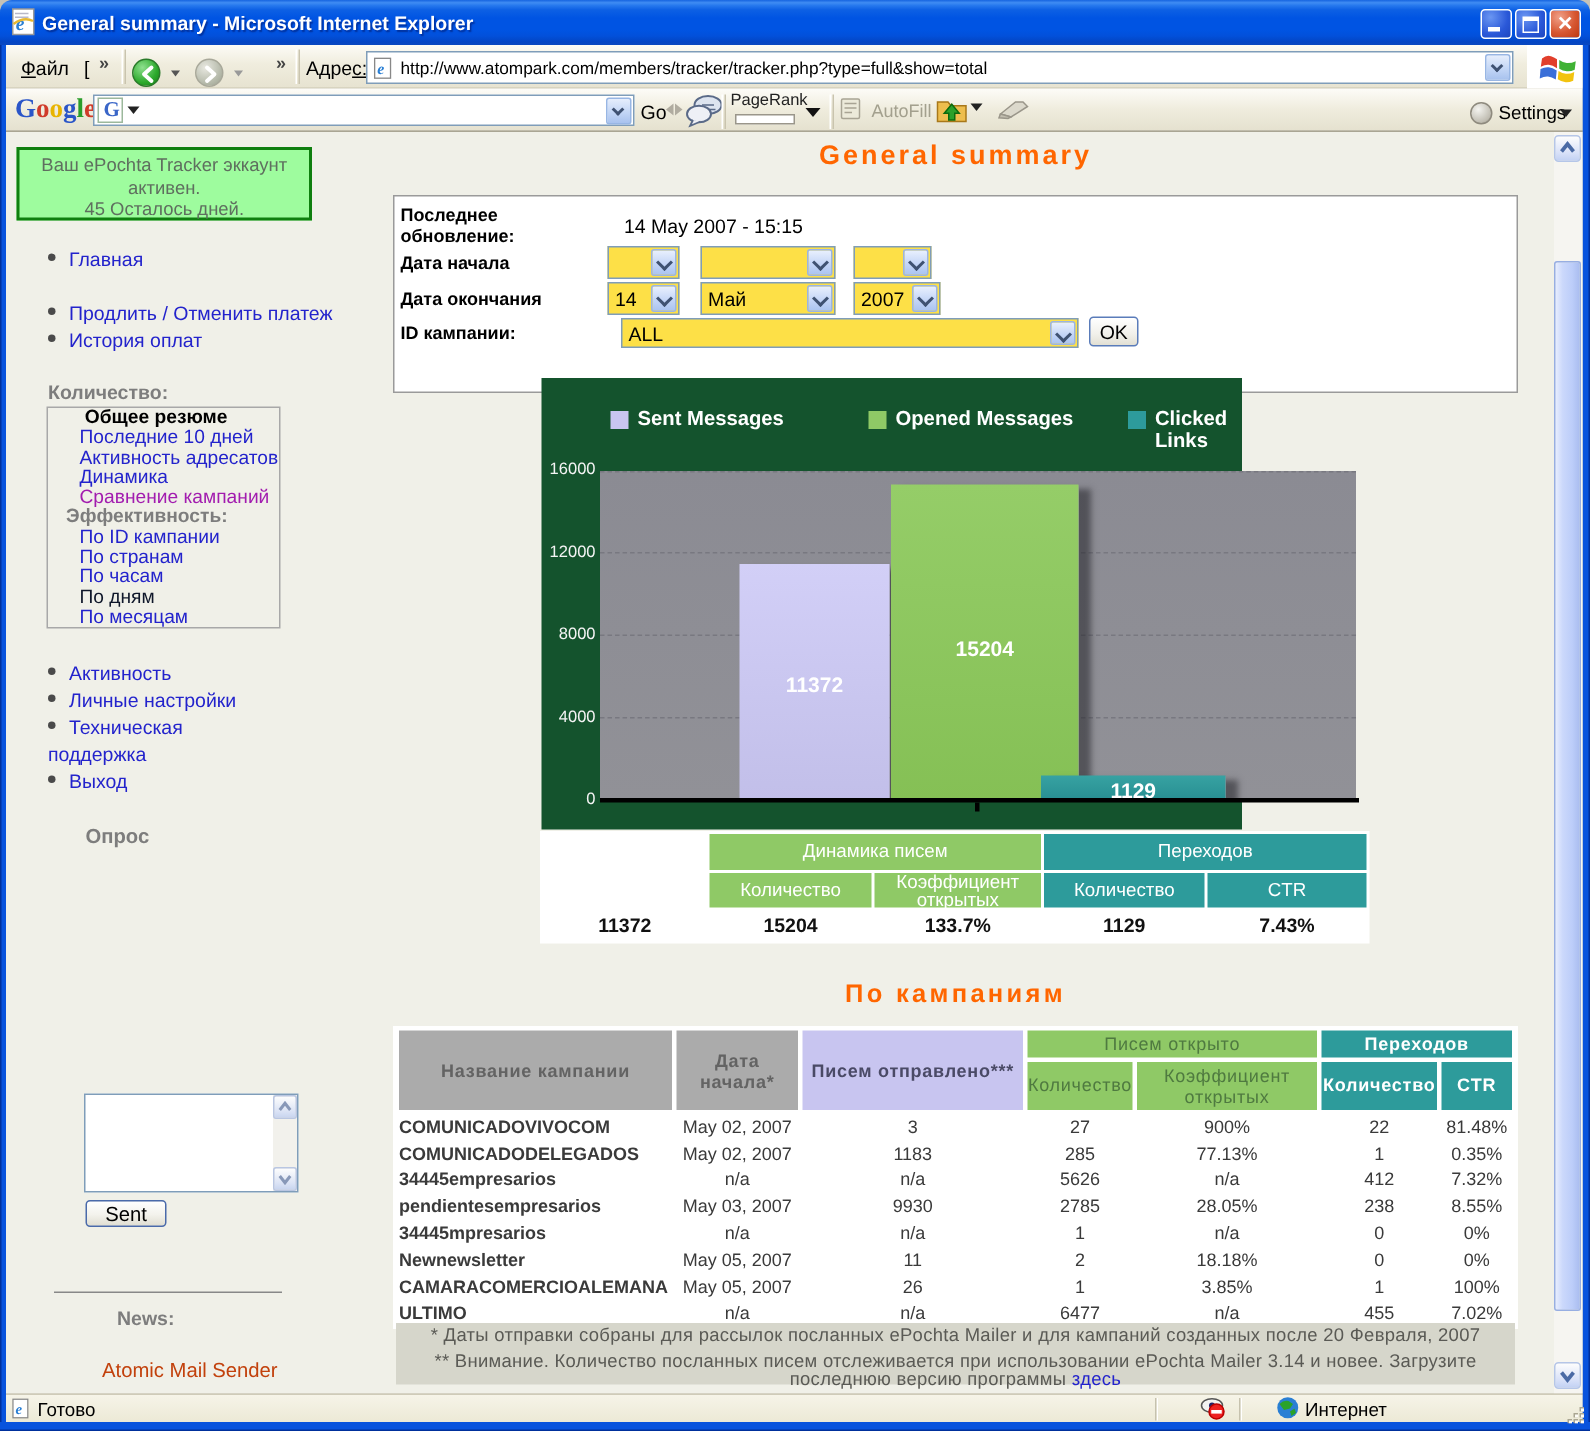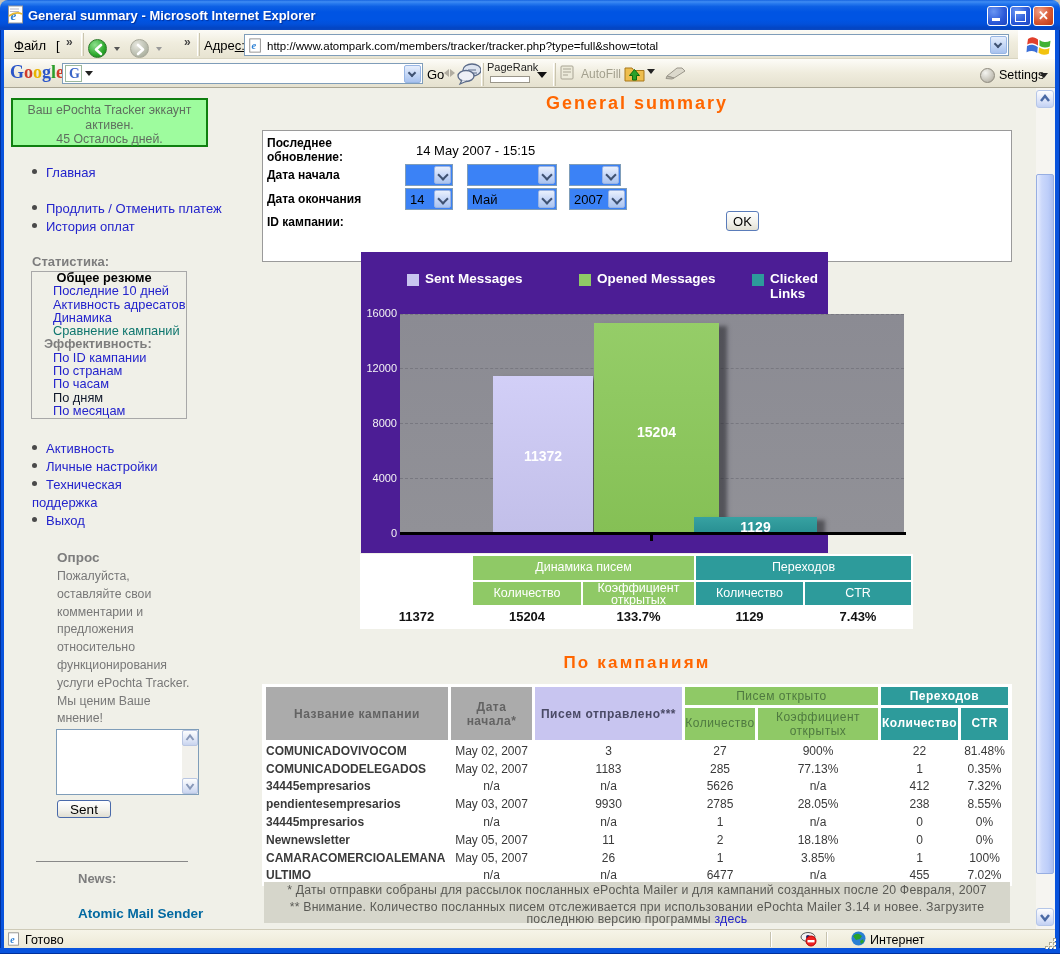--- a/index.html
+++ b/index.html
@@ -49,27 +49,27 @@
 
 #greenbox{position:absolute;left:7px;top:10px;width:197px;height:49px;background:#9efc9e;border:2px solid #0f7f0f;color:#5f6f5f;font-size:12.3px;text-align:center;padding-top:3px;line-height:14.5px}
 .blink{color:#2323cc;font-size:13px;position:absolute;white-space:nowrap}
 .bullet{position:absolute;width:5px;height:5px;border-radius:50%;background:#4a4a4a}
 .graybold{position:absolute;color:#7d7d7d;font-weight:bold;font-size:13px;white-space:nowrap}
 #statbox{position:absolute;left:27px;top:183px;width:156px;height:148px;border:1px solid #a8a8a8}
 
 .h1{position:absolute;left:258px;width:750px;text-align:center;color:#ff6600;font-weight:bold;font-size:18px;letter-spacing:2px}
 #formbox{position:absolute;left:258px;top:42px;width:750px;height:132px;background:#fff;border:1px solid #9a9a9a}
 .flabel{position:absolute;left:4px;font-weight:bold;font-size:12px;color:#000}
-.xpsel{position:absolute;background:#3b82f6;border:1px solid #7f9db9;font-size:13px}
+.xpsel{position:absolute;background:#fde047;border:1px solid #7f9db9;font-size:13px}
 .xpsel .seltxt{position:absolute;left:4px;top:3px;color:#000}
 .xpsel .selbtn{position:absolute;right:1px;top:1px;bottom:1px;width:17px;background:linear-gradient(180deg,#e9f0fd,#c5d6f7 55%,#abc4f0);border:1px solid #9ab4e4;border-radius:2px}
 .xpsel .selbtn:after{content:"";position:absolute;left:4px;top:4px;width:6px;height:6px;border-left:2px solid #3f5272;border-bottom:2px solid #3f5272;transform:rotate(-45deg)}
 #okbtn{position:absolute;left:722px;top:123px;width:33px;height:20px;background:linear-gradient(180deg,#ffffff,#f1f0ea 60%,#e2e0d4);border:1px solid #5a7cba;border-radius:3px;text-align:center;font-size:13px;padding-top:2px}
 
-#chart{position:absolute;left:357px;top:164px;width:467px;height:301px;background:#4c1d95}
+#chart{position:absolute;left:357px;top:164px;width:467px;height:301px;background:#14532d}
 #plot{position:absolute;left:39px;top:62px;width:504px;height:219px;background:linear-gradient(180deg,#8b8b93,#919197);overflow:hidden}
 .gline{position:absolute;left:0;width:100%;border-top:1px dashed #787880}
 .ylab{position:absolute;color:#f4f4f4;font-size:11px;text-align:right;width:36px;left:0}
 .bar{position:absolute;box-shadow:8px 3px 4px rgba(35,35,40,.55)}
 .barlab{position:absolute;color:#fff;font-weight:bold;font-size:14px;text-align:center}
 .legsq{position:absolute;top:22px;width:12px;height:12px}
 .legtx{position:absolute;top:19px;color:#fff;font-weight:bold;font-size:13.5px}
 
 #sumtab{position:absolute;left:356px;top:466px;width:553px;height:75px;background:#fff}
 .sc{position:absolute;color:#fff;font-size:12.5px;text-align:center}
@@ -190,62 +190,59 @@
 
   <div id="client">
 
     <div id="greenbox">Ваш ePochta Tracker эккаунт<br>активен.<br>45 Осталось дней.</div>
     <div class="bullet" style="left:28px;top:81px"></div>
       <div class="blink" style="left:42px;top:77px">Главная</div>
     <div class="bullet" style="left:28px;top:117px"></div>
       <div class="blink" style="left:42px;top:113px">Продлить / Отменить платеж</div>
     <div class="bullet" style="left:28px;top:135px"></div>
       <div class="blink" style="left:42px;top:131px">История оплат</div>
-    <div class="graybold" style="left:28px;top:166px">Статистика:</div>
+    <div class="graybold" style="left:28px;top:166px">Количество:</div>
     <div id="statbox"></div>
     <div style="position:absolute;left:49px;top:183px;font-size:12.8px;line-height:13.3px;white-space:nowrap">
       <span style="font-weight:bold;color:#000">&nbsp;Общее резюме</span><br>
       <span style="color:#2323cc">Последние 10 дней</span><br>
       <span style="color:#2323cc">Активность адресатов</span><br>
       <span style="color:#2323cc">Динамика</span><br>
-      <span style="color:#0f766e">Сравнение кампаний</span><br>
+      <span style="color:#a21caf">Сравнение кампаний</span><br>
       <span style="font-weight:bold;color:#7d7d7d;margin-left:-9px">Эффективность:</span><br>
       <span style="color:#2323cc">По ID кампании</span><br>
       <span style="color:#2323cc">По странам</span><br>
       <span style="color:#2323cc">По часам</span><br>
       <span style="color:#0f172a">По дням</span><br>
       <span style="color:#2323cc">По месяцам</span>
     </div>
     <div class="bullet" style="left:28px;top:357px"></div>
       <div class="blink" style="left:42px;top:353px">Активность</div>
     <div class="bullet" style="left:28px;top:375px"></div>
       <div class="blink" style="left:42px;top:371px">Личные настройки</div>
     <div class="bullet" style="left:28px;top:393px"></div>
       <div class="blink" style="left:42px;top:389px">Техническая</div>
     <div class="blink" style="left:28px;top:407px">поддержка</div>
     <div class="bullet" style="left:28px;top:429px"></div>
       <div class="blink" style="left:42px;top:425px">Выход</div>
     <div class="graybold" style="left:53px;top:462px;font-size:13.5px">Опрос</div>
-    <div style="position:absolute;left:53px;top:480px;font-size:12.3px;line-height:17.8px;color:#787878;white-space:nowrap">
-      Пожалуйста,<br>оставляйте свои<br>комментарии и<br>предложения<br>относительно<br>функционирования<br>услуги ePochta Tracker.<br>Мы ценим Ваше<br>мнение!
-    </div>
     <div style="position:absolute;left:52px;top:641px;width:143px;height:66px;background:#fff;border:1px solid #7f9db9">
       <div style="position:absolute;right:0;top:0;width:16px;height:100%;background:#f2f1ec">
         <div style="position:absolute;left:0;top:0;width:16px;height:16px;background:linear-gradient(180deg,#fdfdfd,#dbe3f5 70%,#c8d4ef);border:1px solid #b9c6e2;border-radius:2px"><svg width="14" height="14">
               <path d="M3.5 9 L7 4.5 L10.5 9" stroke="#8898b8" stroke-width="2" fill="none"></path>
             </svg></div>
         <div style="position:absolute;left:0;bottom:0;width:16px;height:16px;background:linear-gradient(180deg,#fdfdfd,#dbe3f5 70%,#c8d4ef);border:1px solid #b9c6e2;border-radius:2px"><svg width="14" height="14">
               <path d="M3.5 5 L7 9.5 L10.5 5" stroke="#8898b8" stroke-width="2" fill="none"></path>
             </svg></div>
       </div>
     </div>
     <div style="position:absolute;left:53px;top:712px;width:54px;height:18px;background:linear-gradient(180deg,#ffffff,#f3f2ec 55%,#e0ded2);border:1.5px solid #4a6aaa;border-radius:3px;text-align:center;font-size:13.5px;padding-top:1px">Sent</div>
     <div style="position:absolute;left:32px;top:773px;width:152px;height:1px;background:#888"></div>
     <div class="graybold" style="left:74px;top:783px">News:</div>
-    <div style="position:absolute;left:74px;top:818px;font-size:13.5px;font-weight:bold;color:#0369a1">Atomic Mail Sender</div>
+    <div style="position:absolute;left:64px;top:818px;font-size:13.5px;font-weight:normal;color:#c2410c">Atomic Mail Sender</div>
 
     <div class="h1" style="top:5px">General summary</div>
     <div id="formbox">
       <div class="flabel" style="top:5px">Последнее<br>обновление:</div>
       <div class="abs" style="left:153px;top:12px;font-size:13px">14 May 2007 - 15:15</div>
       <div class="flabel" style="top:37px">Дата начала</div>
       <div class="xpsel" style="left:142px;top:33px;width:48px;height:22px">
           <div class="selbtn"></div>
         </div>
       <div class="xpsel" style="left:204px;top:33px;width:90px;height:22px">
@@ -261,20 +258,24 @@
         </div>
       <div class="xpsel" style="left:204px;top:57px;width:90px;height:22px">
           <span class="seltxt">Май</span>
           <div class="selbtn"></div>
         </div>
       <div class="xpsel" style="left:306px;top:57px;width:58px;height:22px">
           <span class="seltxt">2007</span>
           <div class="selbtn"></div>
         </div>
       <div class="flabel" style="top:84px">ID кампании:</div>
+      <div class="xpsel" style="left:151px;top:81px;width:305px;height:20px">
+          <span class="seltxt" style="top:2px">ALL</span>
+          <div class="selbtn"></div>
+        </div>
     </div>
     <div id="okbtn">OK</div>
     <div id="chart">
       <div class="legsq" style="left:46px;background:#c8c5f0"></div>
         <div class="legtx" style="left:64px">Sent Messages</div>
       <div class="legsq" style="left:218px;background:#8fc966"></div>
         <div class="legtx" style="left:236px">Opened Messages</div>
       <div class="legsq" style="left:391px;background:#2d9b9b"></div>
         <div class="legtx" style="left:409px">Clicked Links</div>
       <div class="ylab" style="top:55px">16000</div>

